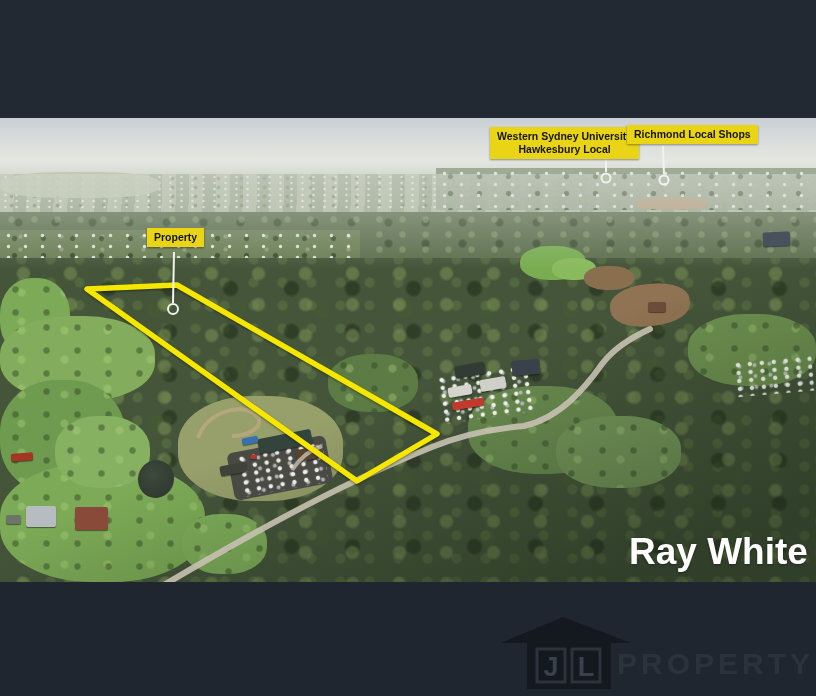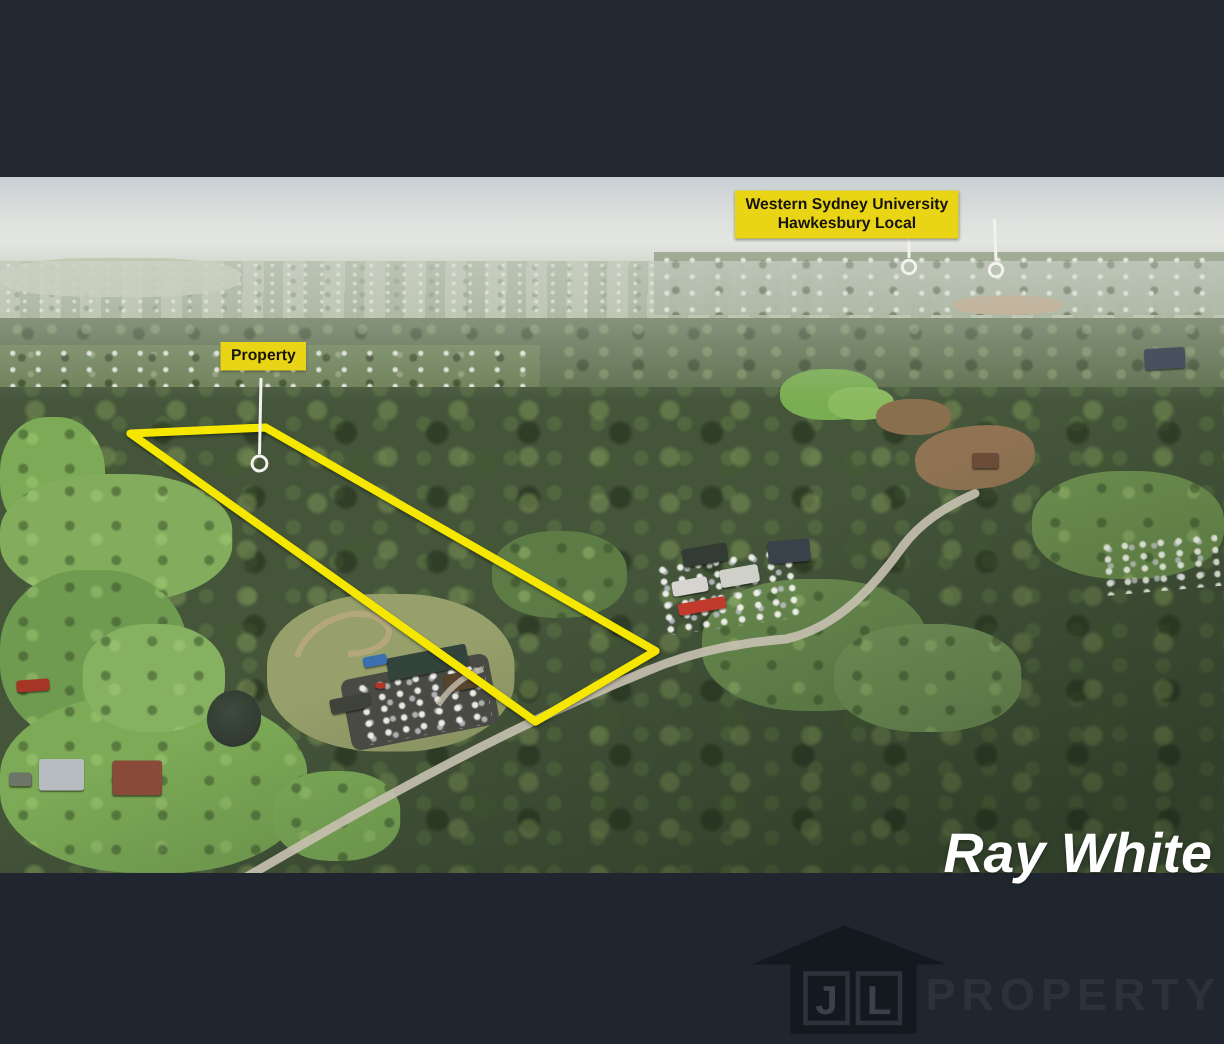--- a/index.html
+++ b/index.html
@@ -62,22 +62,22 @@
   .boundary{filter:drop-shadow(0 1px 1px rgba(0,0,0,.45));}
 
   
   .map-label{position:absolute;z-index:6;background:var(--label-bg,#e9d516);
     color:var(--label-text,#16140d);font-size:10.5px;line-height:13px;font-weight:bold;
     text-align:center;padding:3px 7px;white-space:nowrap;box-shadow:0 1px 2px rgba(0,0,0,.4);}
   #lbl-property{left:147px;top:228px;}
   #lbl-uni{left:490px;top:127px;}
   #lbl-shops{left:627px;top:125px;}
 
-  #raywhite{position:absolute;left:629px;top:548px;z-index:6;
-    font-size:37px;font-weight:bold;font-style:italic;letter-spacing:0;
+  #raywhite{position:absolute;left:629px;top:531px;z-index:6;
+    font-size:37px;font-weight:bold;letter-spacing:0;
     color:var(--ray-white-text,#fff);text-shadow:0 1px 3px rgba(0,0,0,.35);}
 
   #jl{position:absolute;left:493px;top:612px;width:320px;height:84px;z-index:6;}
   #jl svg{position:absolute;left:0;top:0;}
   #jl-word{position:absolute;left:124px;top:35px;font-size:30px;font-weight:bold;
     letter-spacing:4px;color:var(--jl-wordmark,#2c323c);}
 </style>
 </head>
 <body>
 
@@ -149,20 +149,21 @@
   </div>
 
   <div class="bar top"></div>
   <div class="bar bottom"></div>
 
   <div class="map-label" id="lbl-property">Property</div>
   <div class="map-label" id="lbl-uni">
     <div>Western Sydney University</div>
     <div>Hawkesbury Local</div>
   </div>
+  <div class="map-label" id="lbl-shops">Richmond Local Shops</div>
 
   <div id="raywhite">Ray White</div>
 
   <div id="jl">
     <svg width="145" height="84" viewBox="0 0 145 84">
       <polygon points="70,5 8,31 138,31" fill="#14181f"></polygon>
       <rect x="34" y="29" width="84" height="48" fill="#14181f"></rect>
       <rect x="44" y="37" width="28" height="33" fill="none" stroke-width="3" stroke="#2c333d"></rect>
       <rect x="79" y="37" width="28" height="33" fill="none" stroke-width="3" stroke="#2c333d"></rect>
       <text x="58" y="64" text-anchor="middle" font-size="27" font-weight="bold" fill="#39414c">J</text>

